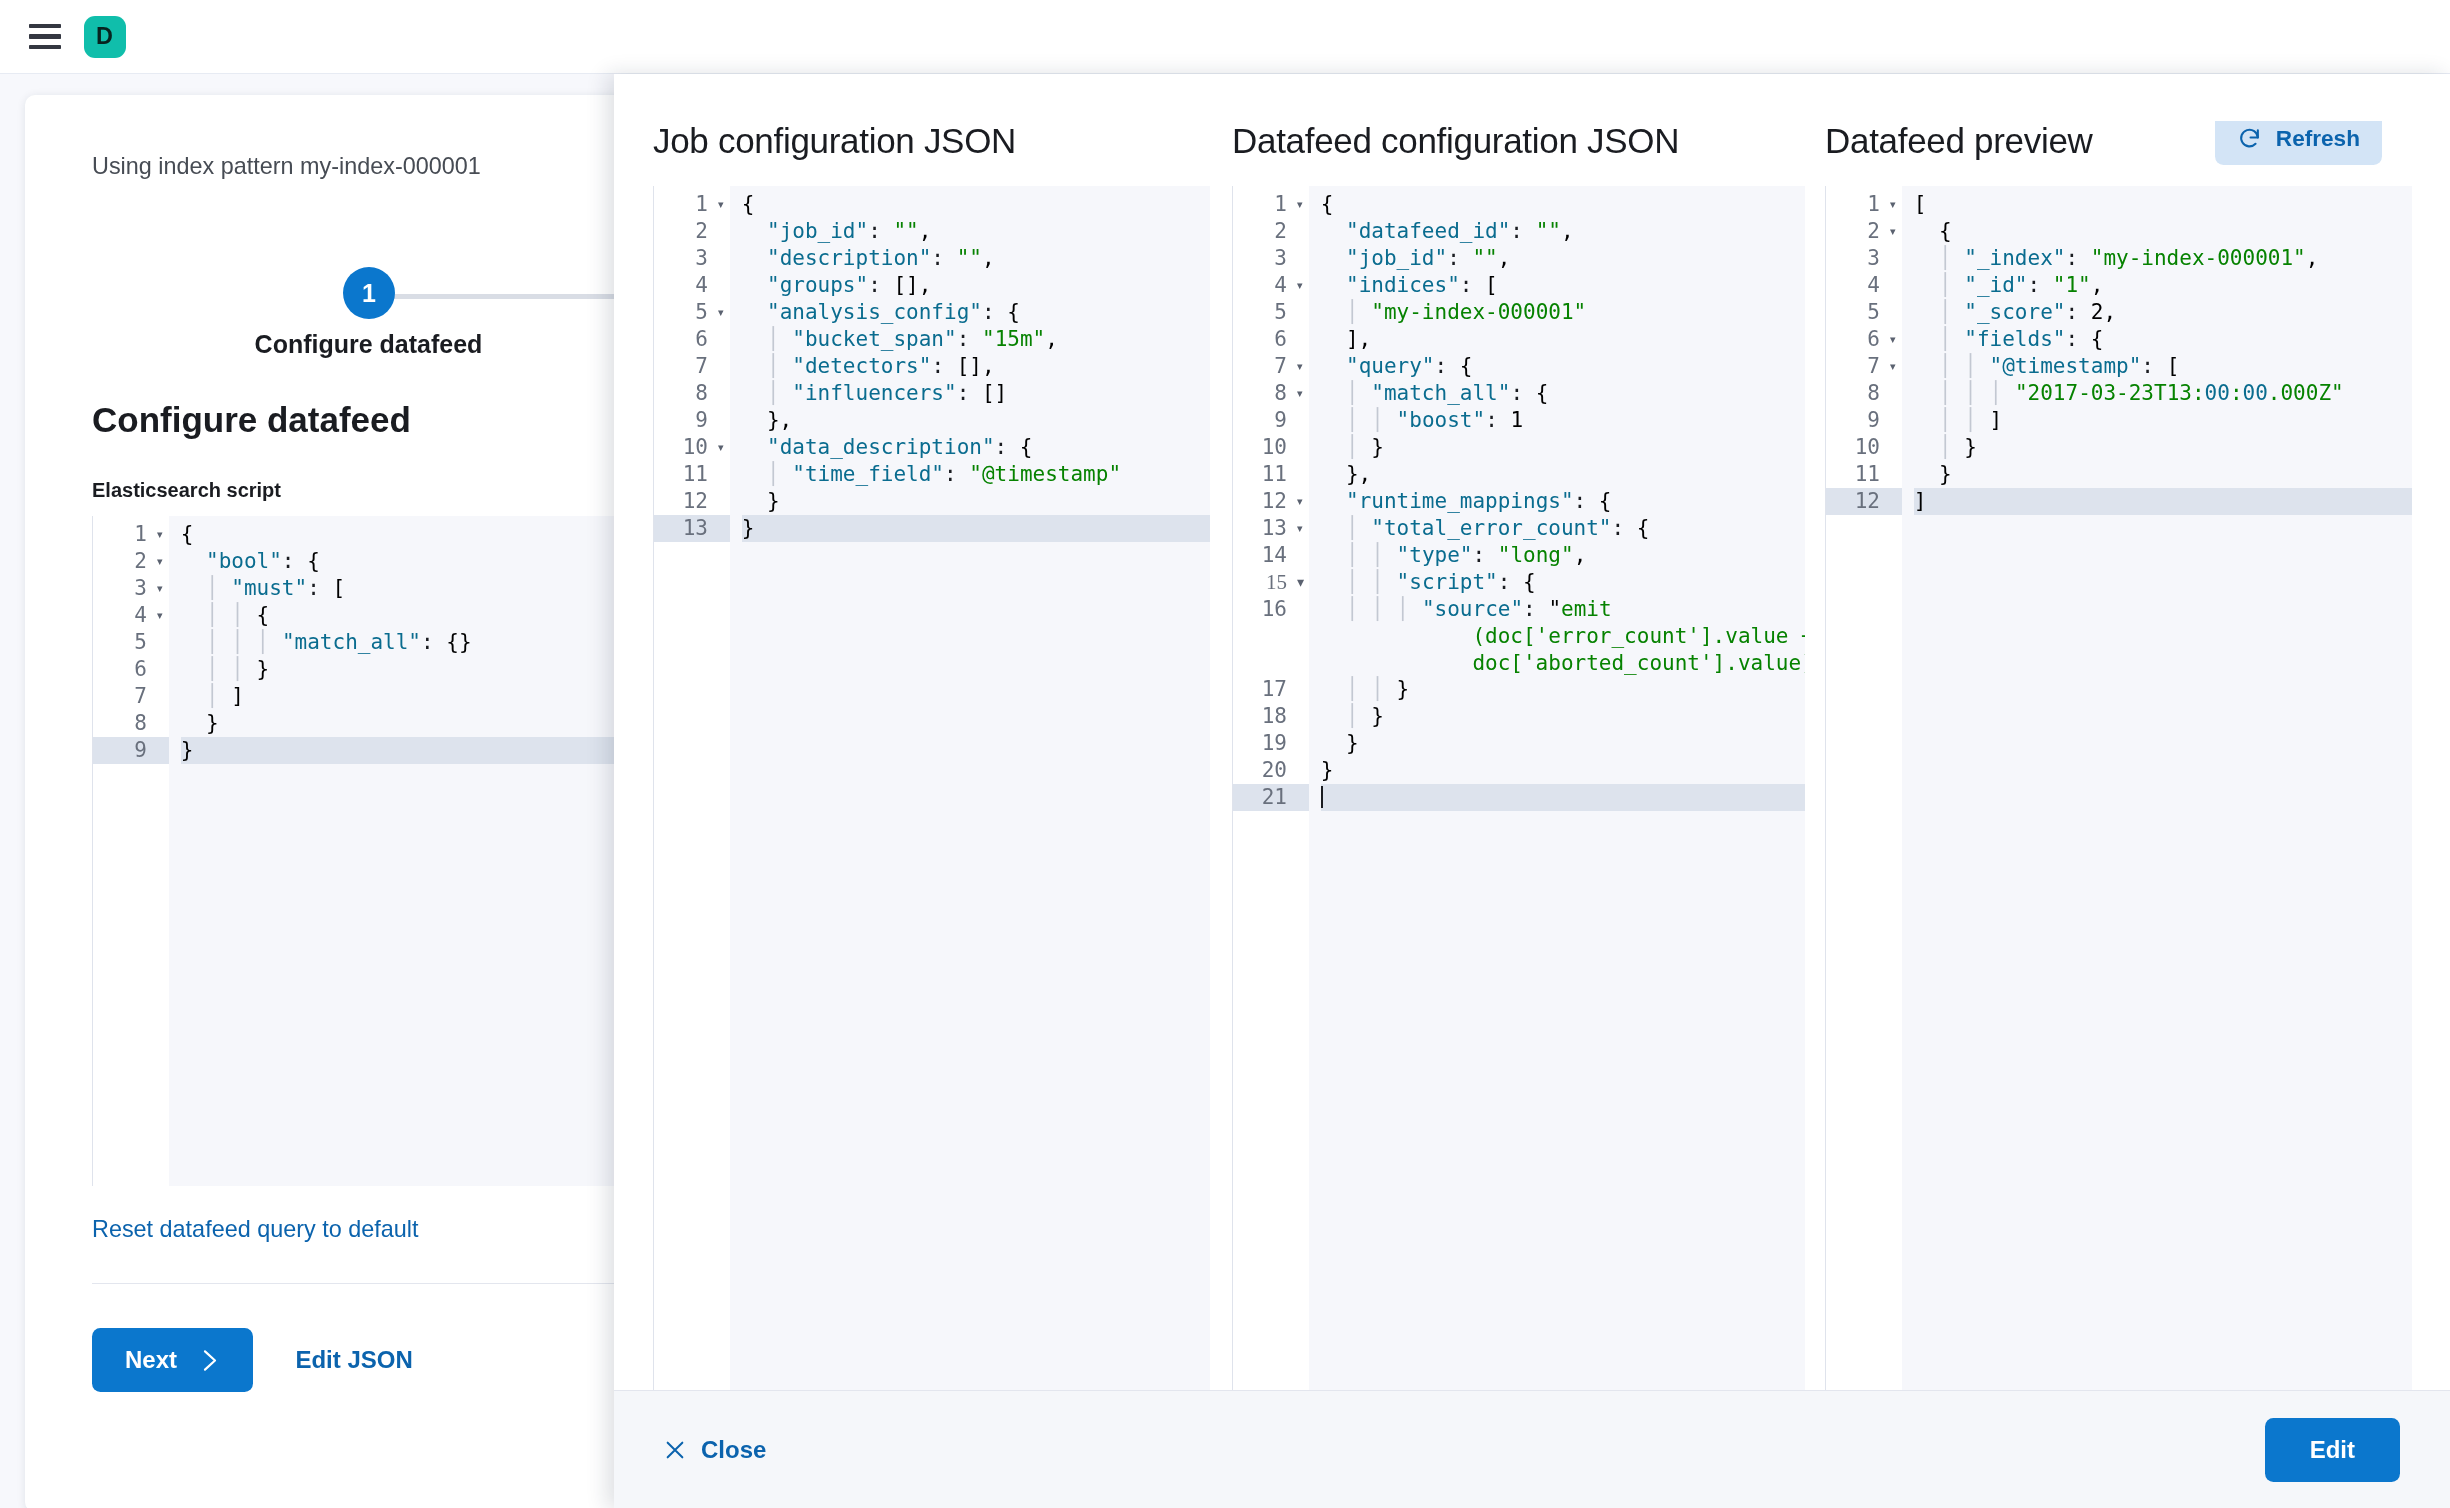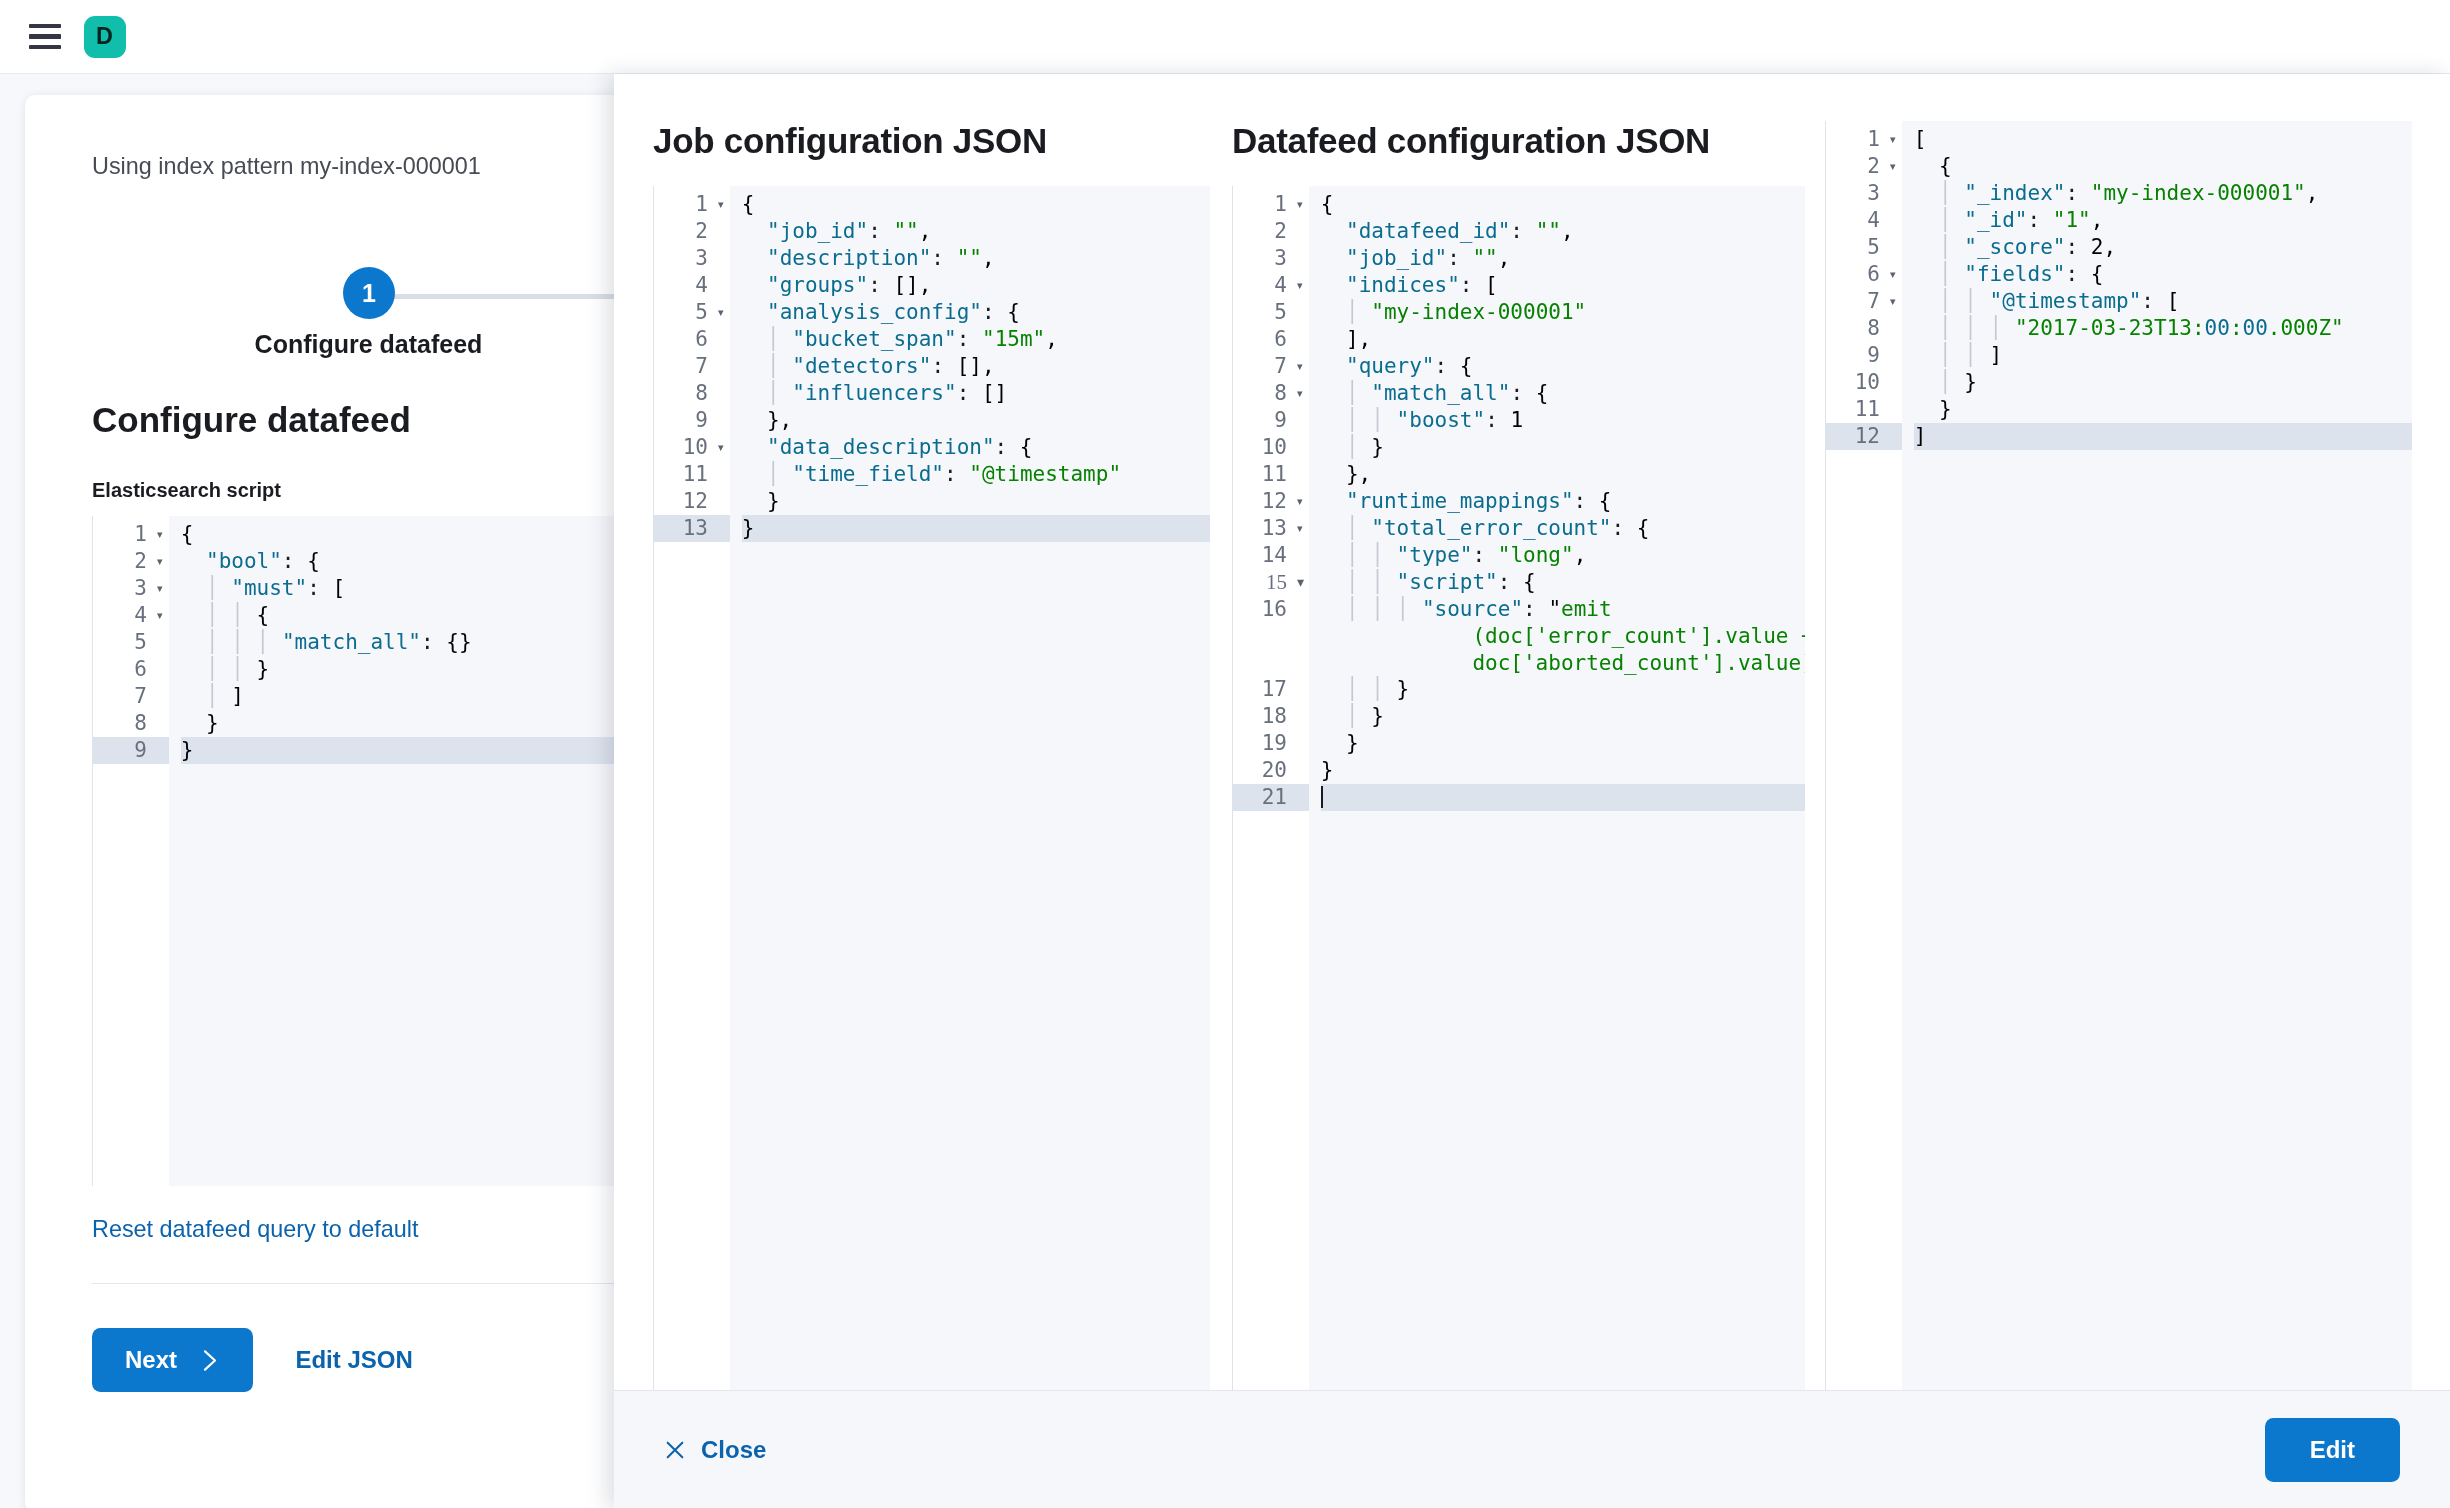--- a/index.html
+++ b/index.html
@@ -168,21 +168,21 @@
   }
   .col { display: flex; flex-direction: column; overflow: hidden; }
   .col-job { width: 596px; padding-left: 39px; }
   .col-datafeed { width: 595px; padding-left: 22px; }
   .col-preview { width: 607px; padding-left: 20px; }
   .col-head {
     display: flex; align-items: flex-start; justify-content: space-between;
     padding-right: 30px;
     height: 65px;
   }
-  .col-title { font-size: 35px; font-weight: 700; color: #1a1c21; letter-spacing: -0.3px; }
+  .col-title { font-size: 35px; font-weight: 400; color: #1a1c21; letter-spacing: -0.3px; }
   .refresh-btn {
     background: #d3e4f6; color: #0b63ad;
     border: none; border-radius: 8.4px;
     height: 52px; padding: 0 22px;
     font-size: 22.6px; font-weight: 700;
     display: flex; align-items: center; gap: 13.4px;
     cursor: pointer; margin-top: -8.4px;
     font-family: "Liberation Sans", sans-serif;
   }
   .flyout .editor { flex: 1 1 auto; }
@@ -316,20 +316,32 @@
             <div class="ln" style="height: 27px;">18</div>
             <div class="ln" style="height: 27px;">19</div>
             <div class="ln" style="height: 27px;">20</div>
             <div class="ln hl-row" style="height: 27px;">21</div>
           </div>
         <div class="code" id="code-datafeed"><div class="ln" style="height: 27px;">{</div><div class="ln" style="height: 27px;">  <span class="tok-key">"datafeed_id"</span><span class="tok-pun">:</span> <span class="tok-str">""</span>,</div><div class="ln" style="height: 27px;">  <span class="tok-key">"job_id"</span><span class="tok-pun">:</span> <span class="tok-str">""</span>,</div><div class="ln" style="height: 27px;">  <span class="tok-key">"indices"</span><span class="tok-pun">:</span> [</div><div class="ln" style="height: 27px;">  <span class="guide">│</span> <span class="tok-str">"my-index-000001"</span></div><div class="ln" style="height: 27px;">  ],</div><div class="ln" style="height: 27px;">  <span class="tok-key">"query"</span><span class="tok-pun">:</span> {</div><div class="ln" style="height: 27px;">  <span class="guide">│</span> <span class="tok-key">"match_all"</span><span class="tok-pun">:</span> {</div><div class="ln" style="height: 27px;">  <span class="guide">│</span> <span class="guide">│</span> <span class="tok-key">"boost"</span><span class="tok-pun">:</span> 1</div><div class="ln" style="height: 27px;">  <span class="guide">│</span> }</div><div class="ln" style="height: 27px;">  },</div><div class="ln" style="height: 27px;">  <span class="tok-key">"runtime_mappings"</span><span class="tok-pun">:</span> {</div><div class="ln" style="height: 27px;">  <span class="guide">│</span> <span class="tok-key">"total_error_count"</span><span class="tok-pun">:</span> {</div><div class="ln" style="height: 27px;">  <span class="guide">│</span> <span class="guide">│</span> <span class="tok-key">"type"</span><span class="tok-pun">:</span> <span class="tok-str">"long"</span>,</div><div class="ln" style="height: 27px;">  <span class="guide">│</span> <span class="guide">│</span> <span class="tok-key">"script"</span><span class="tok-pun">:</span> {</div><div class="ln" style="height: 80px;">  <span class="guide">│</span> <span class="guide">│</span> <span class="guide">│</span> <span class="tok-key">"source"</span><span class="tok-pun">:</span> "<span class="tok-str">emit</span><br><span class="tok-str">            (doc['error_count'].value +</span><br><span class="tok-str">            doc['aborted_count'].value)"</span></div><div class="ln" style="height: 27px;">  <span class="guide">│</span> <span class="guide">│</span> }</div><div class="ln" style="height: 27px;">  <span class="guide">│</span> }</div><div class="ln" style="height: 27px;">  }</div><div class="ln" style="height: 27px;">}</div><div class="ln hl-row" style="height: 27px;"><span class="caret"></span></div></div>
       </div>
     </div>
 
     <div class="col col-preview">
+      <div class="col-head">
+        <div class="col-title">Datafeed preview</div>
+        <button class="refresh-btn">
+          <span>
+            <svg width="25" height="25" viewBox="0 0 24 24">
+                <path d="M20 11a8 8 0 1 0-2.2 6.1" stroke="#0b63ad" stroke-width="2" fill="none" stroke-linecap="round"></path>
+                <path d="M20 4v7h-7" stroke="#0b63ad" stroke-width="2" fill="none" stroke-linecap="round" stroke-linejoin="round"></path>
+              </svg>
+          </span>
+          <span>Refresh</span>
+        </button>
+      </div>
       <div class="editor">
         <div class="gutter" id="gutter-preview">
             <div class="ln" style="height: 27px;">1<span class="fold">▾</span></div>
             <div class="ln" style="height: 27px;">2<span class="fold">▾</span></div>
             <div class="ln" style="height: 27px;">3</div>
             <div class="ln" style="height: 27px;">4</div>
             <div class="ln" style="height: 27px;">5</div>
             <div class="ln" style="height: 27px;">6<span class="fold">▾</span></div>
             <div class="ln" style="height: 27px;">7<span class="fold">▾</span></div>
             <div class="ln" style="height: 27px;">8</div>

